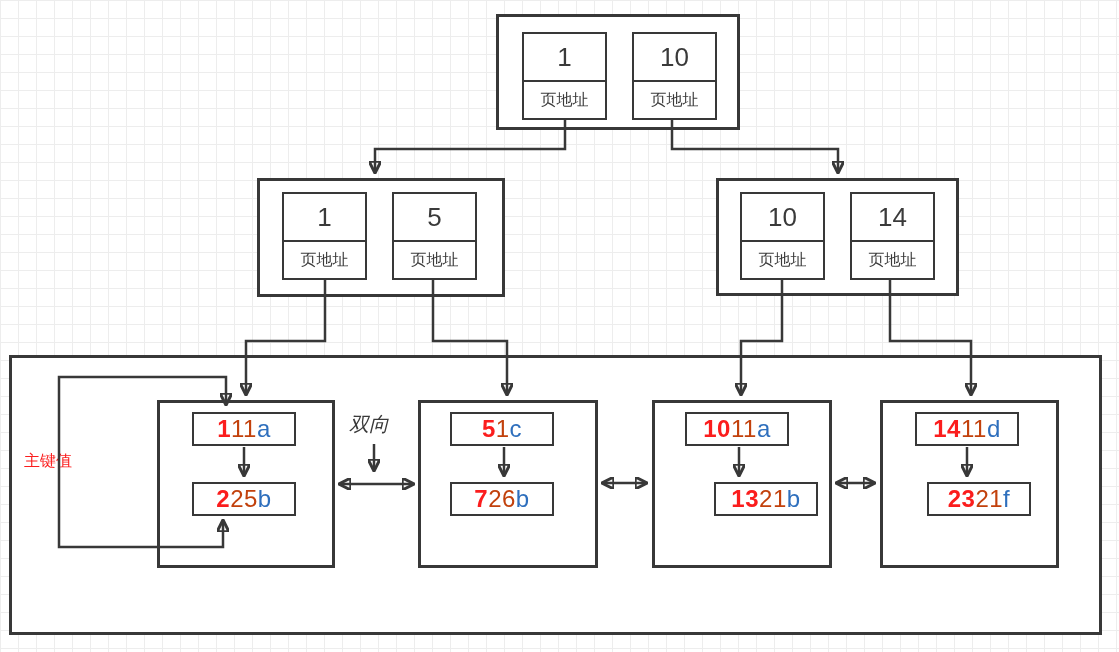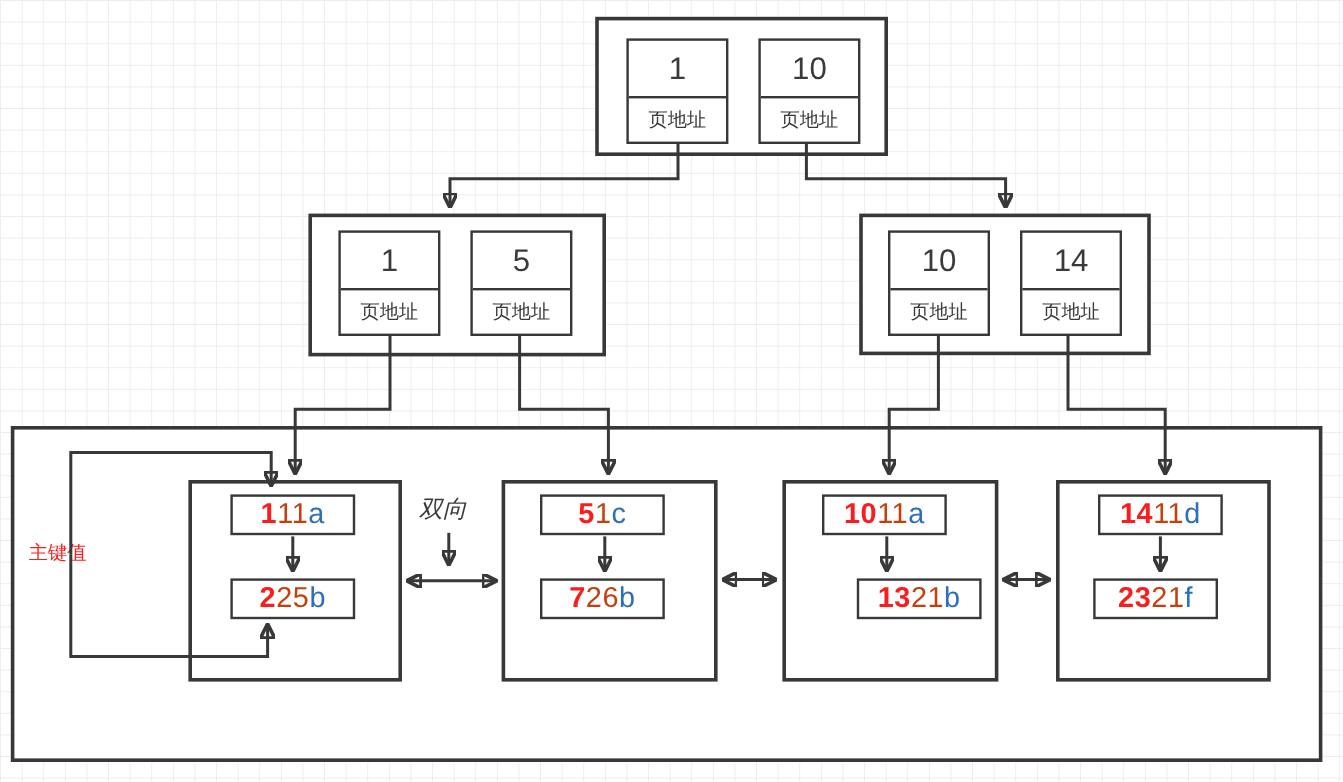--- a/index.html
+++ b/index.html
@@ -151,21 +151,21 @@
         <span class="h">b</span>
     </div>
   </div>
 
   <div class="box" style="left:880px;top:400px;width:179px;height:168px;">
     <div class="record" style="left:32px;top:9px;">
       <span class="k">14</span>
         <span class="m">11</span>
         <span class="h">d</span>
     </div>
-    <div class="record" style="left:28px;top:79px;">
+    <div class="record" style="left:44px;top:79px;">
       <span class="k">23</span>
         <span class="m">21</span>
         <span class="h">f</span>
     </div>
   </div>
 
   <div class="lbl-pk">主键值</div>
   <div class="lbl-bidir">双向</div>
 
   <svg class="overlay" width="1119" height="652" viewBox="0 0 1119 652">

